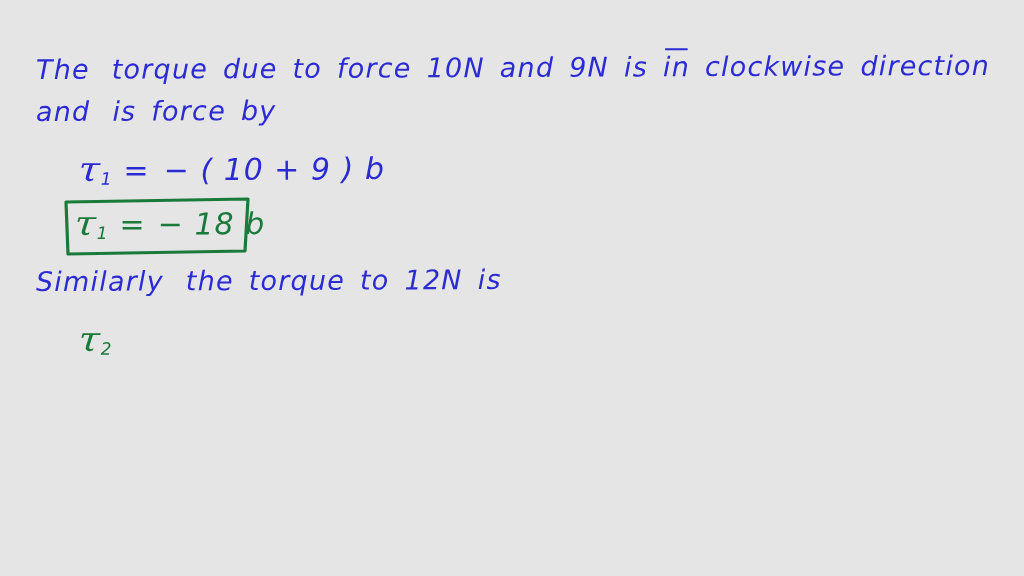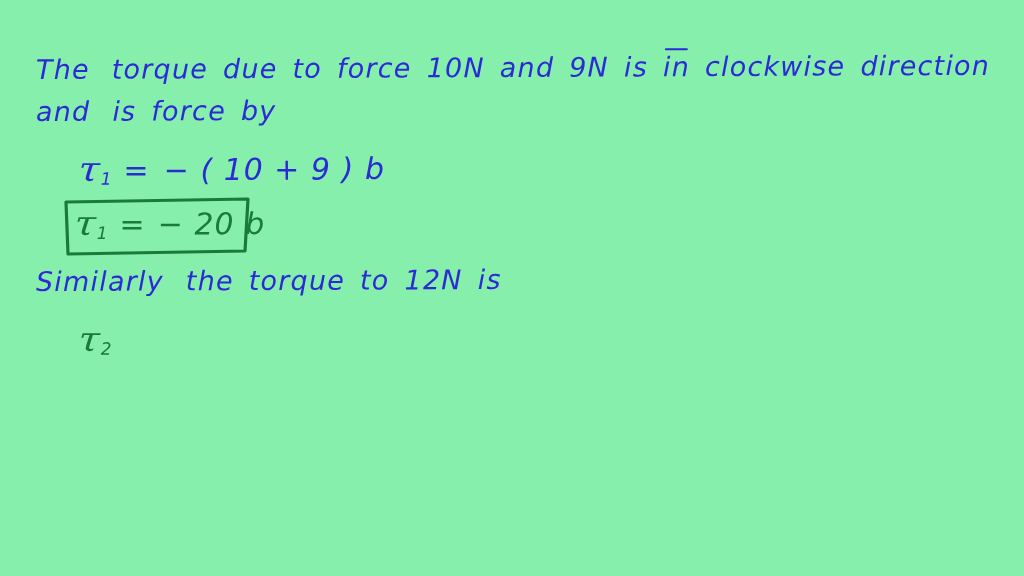--- a/index.html
+++ b/index.html
@@ -5,21 +5,21 @@
 <style>
   html, body {
     margin: 0;
     padding: 0;
     background: #ffffff;
   }
   #page {
     position: relative;
     width: 1024px;
     height: 576px;
-    background: #86efac;
+    background: #e5e5e5;
     overflow: hidden;
     font-family: "DejaVu Sans", sans-serif;
   }
 
   
   .hw {
     position: absolute;
     white-space: nowrap;
     font-family: "DejaVu Sans", sans-serif;
     font-style: italic;
@@ -115,21 +115,21 @@
     <span class="tau">τ</span><span class="sub">1</span><span style="margin-left:12px; margin-right:14px;">=</span><span>− ( 10 + 9 ) b</span>
   </div>
 
   <div class="answer-box">
     <svg width="186" height="60" viewBox="0 0 186 60" aria-hidden="true">
       <path d="M2 6 L184 3 L181 55 L4 58 Z" fill="none" stroke="#1a7a3a" stroke-width="3.2" stroke-linejoin="round" stroke-linecap="round"></path>
     </svg>
   </div>
 
   <div class="hw eq ink-green tilt-c" style="left:76px; top:206px;">
-    <span class="tau">τ</span><span class="sub">1</span><span style="margin-left:12px; margin-right:12px;">=</span><span>− 20 b</span>
+    <span class="tau">τ</span><span class="sub">1</span><span style="margin-left:12px; margin-right:12px;">=</span><span>− 18 b</span>
   </div>
 
   <div class="hw prose ink-blue tilt-a" style="left:36px; top:268px;">
     <span class="w sp-lg">Similarly</span><span class="w sp-md">the</span><span class="w sp-md">torque</span><span class="w sp-md">to</span><span class="w sp-md">12N</span><span class="w">is</span>
   </div>
 
   <div class="hw eq ink-green tilt-b" style="left:80px; top:322px;">
     <span class="tau">τ</span><span class="sub">2</span>
   </div>
 

